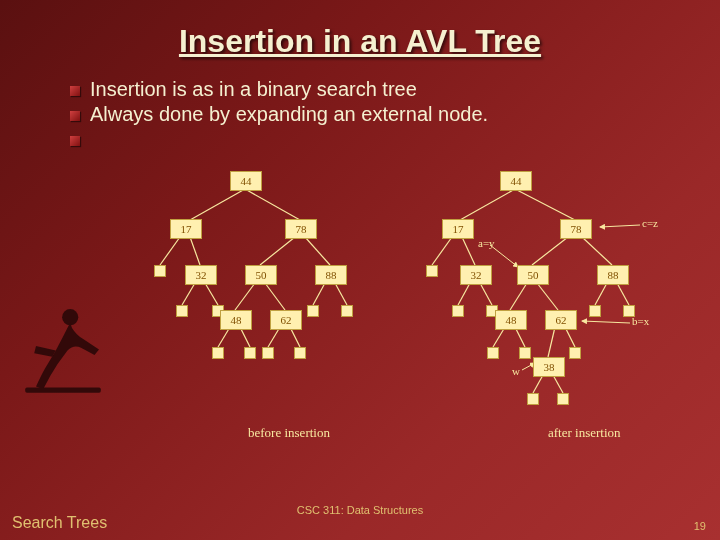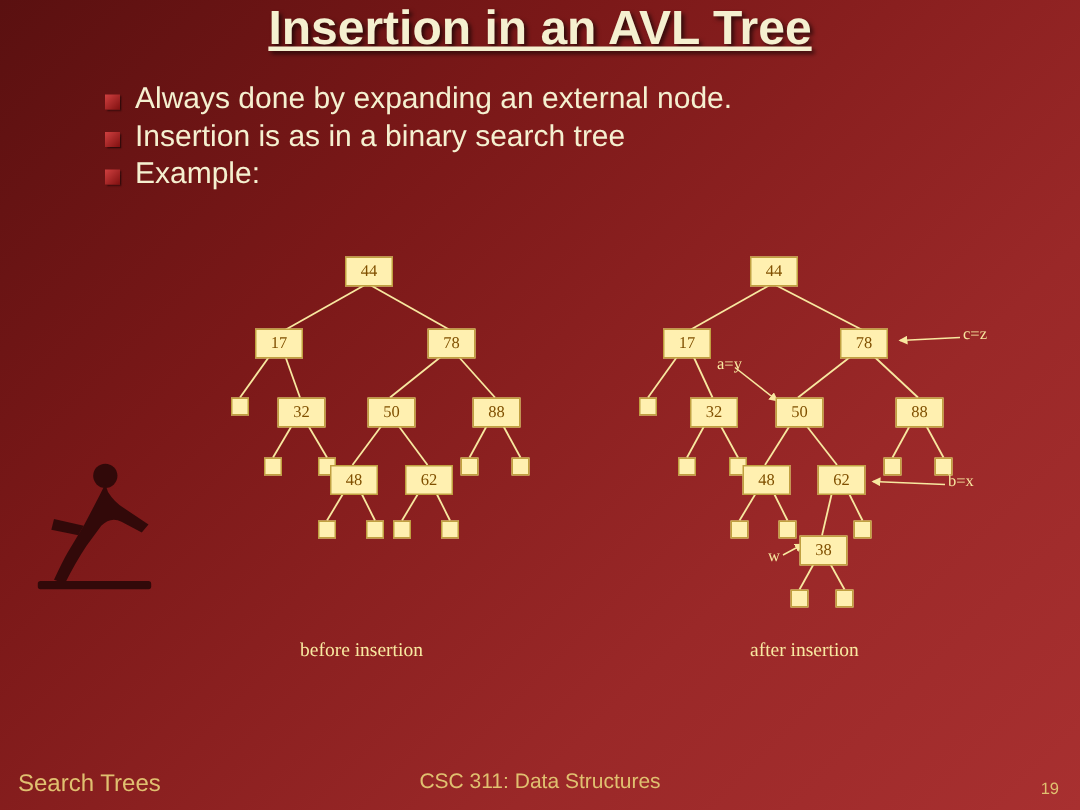--- a/index.html
+++ b/index.html
@@ -12,21 +12,21 @@
     color: #f0d080;
     position: relative;
     overflow: hidden;
   }
   .title {
     text-align: center;
     font-size: 32px;
     font-weight: bold;
     color: #f5f0d0;
     text-decoration: underline;
-    padding-top: 0;
+    padding-top: 23px;
     text-shadow: 2px 2px 3px rgba(0,0,0,0.6);
   }
   .bullets {
     margin: 18px 0 0 70px;
     font-size: 20px;
     color: #f5f0d0;
   }
   .bullet-row { display:flex; align-items:flex-start; margin-bottom:2px;}
   .bullet-icon {
     width: 10px; height: 10px;
@@ -64,59 +64,59 @@
     position: absolute;
     font-size: 11px;
     color: #f8e8a0;
     font-family: "Times New Roman", serif;
   }
   .caption {
     position:absolute;
     font-size: 13px;
     color: #f8e8a0;
     font-family: "Times New Roman", serif;
+    margin-left: 48px;
   }
   .edge { stroke:#f8e8a0; stroke-width:1.2; }
   .arrow { stroke:#f8e8a0; stroke-width:1; fill:none; marker-end:url(#ah);}
   .runner {
     position:absolute;
     left: 18px; top: 300px;
     width: 90px; height: 110px;
     opacity: 0.9;
   }
   .footer-left {
     position:absolute; left:12px; bottom:8px;
     font-size:16px; color:#e0c070;
   }
   .footer-center {
-    position:absolute; left:0; right:0; bottom:12px;
-    text-align:center; font-size:14px; color:#e0c070;
+    position:absolute; left:0; right:0; bottom:24px;
+    text-align:center; font-size:11px; color:#e0c070;
   }
   .footer-right {
     position:absolute; right:14px; bottom:8px;
     font-size:11px; color:#e0c070;
   }
 </style>
 </head>
 <body>
 
 <div class="title">Insertion in an AVL Tree</div>
 
 <div class="bullets">
+  <div class="bullet-row">
+    <div class="bullet-icon"></div>
+    <div>Insertion is as in a binary search tree</div>
+  </div>
   <div class="bullet-row">
     <div class="bullet-icon"></div>
     <div>Always done by expanding an external node.</div>
   </div>
   <div class="bullet-row">
     <div class="bullet-icon"></div>
-    <div>Insertion is as in a binary search tree</div>
-  </div>
-  <div class="bullet-row">
-    <div class="bullet-icon"></div>
-    <div>Example:</div>
   </div>
 </div>
 
 <svg class="runner" viewBox="0 0 100 120">
   <g fill="#2a0808" stroke="none">
     <circle cx="58" cy="18" r="9"></circle>
     <path d="M58 24 Q50 40 42 55 L30 75 Q26 82 20 95 L28 98 Q36 82 44 70 L55 55 Q62 48 70 52 L85 60 L90 54 L72 42 Q65 38 60 30 Z"></path>
     <path d="M42 55 L20 50 L18 58 L38 62 Z"></path>
     <rect x="8" y="96" width="84" height="6" rx="2"></rect>
   </g>

